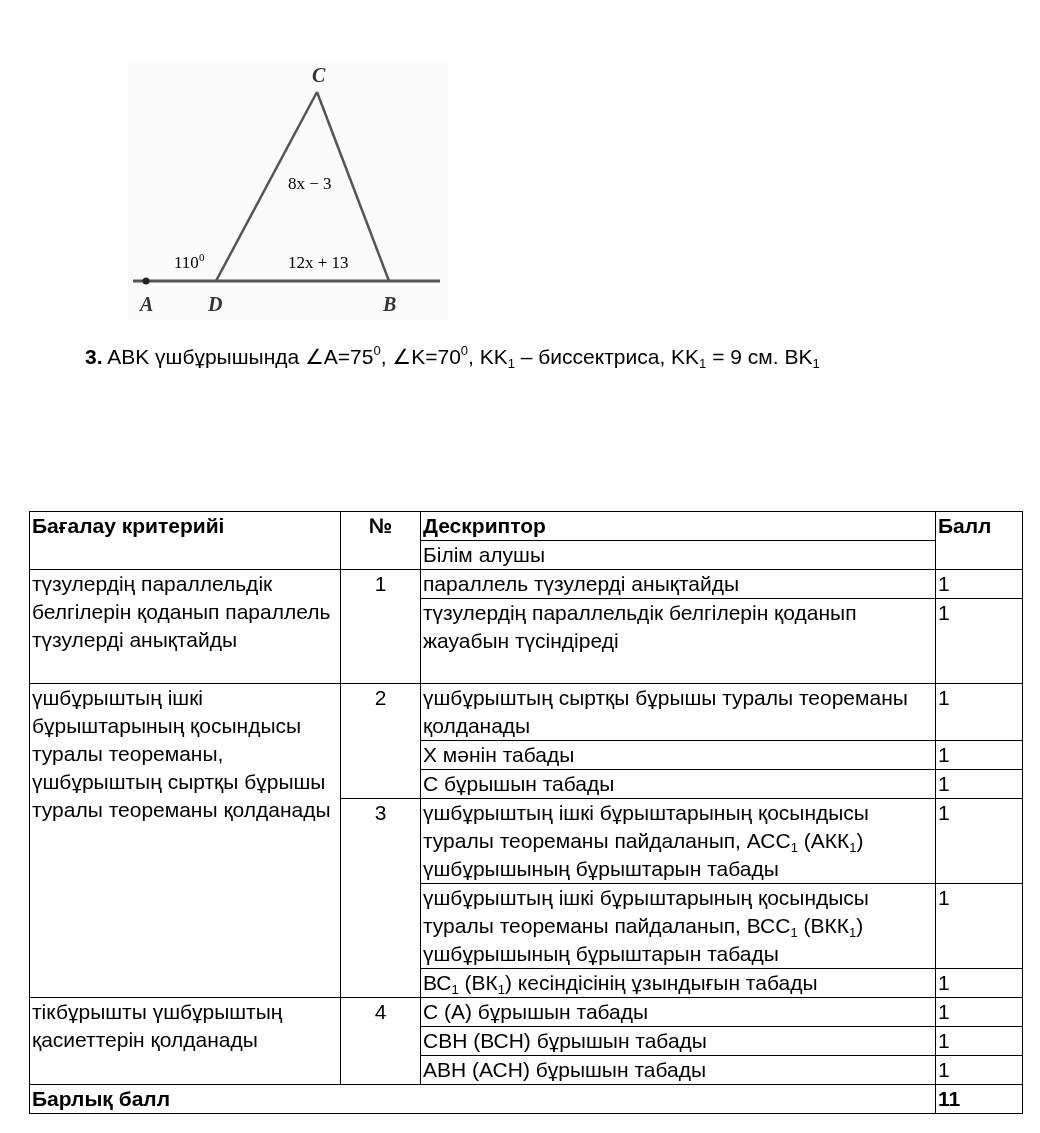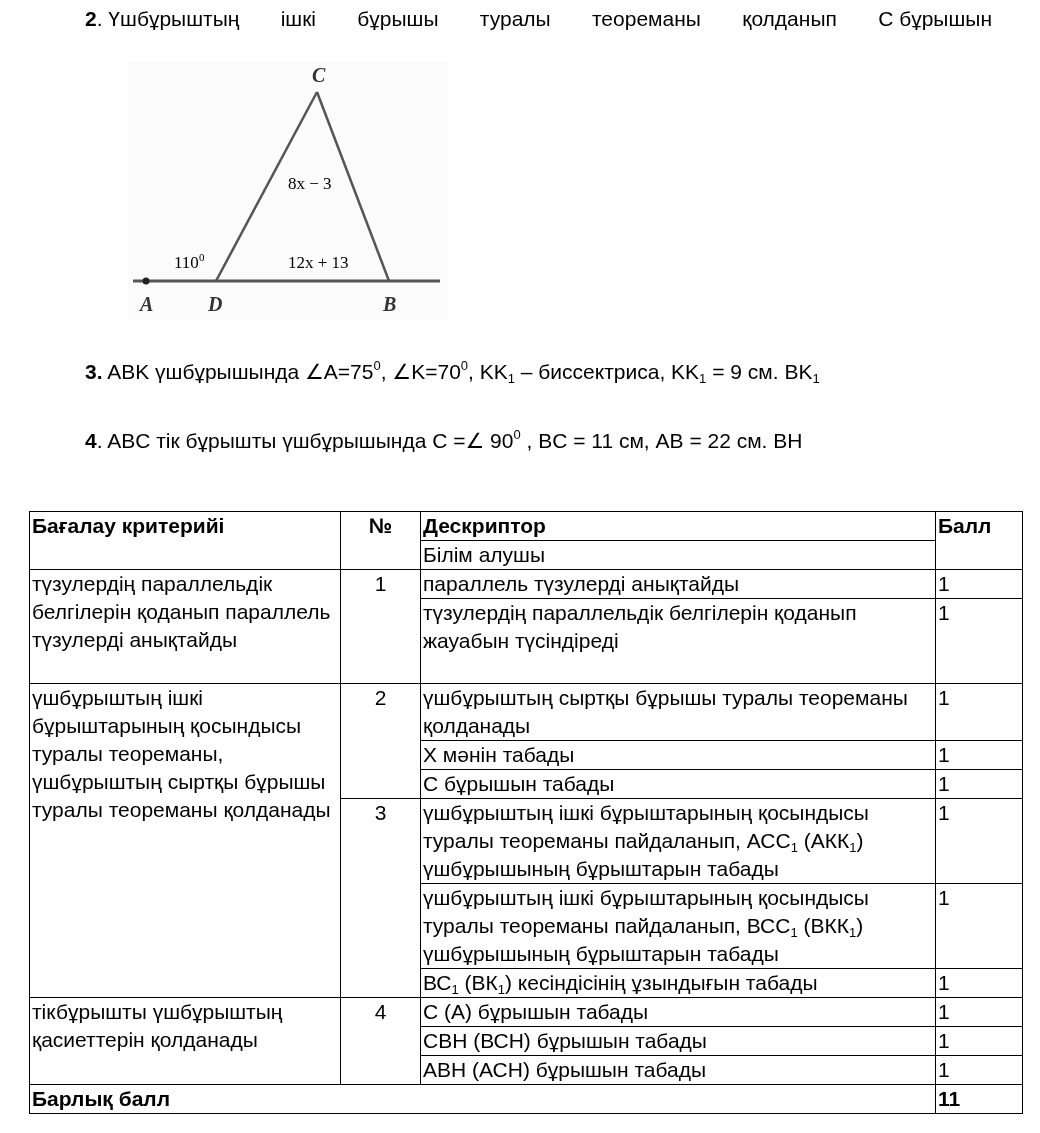--- a/index.html
+++ b/index.html
@@ -7,21 +7,21 @@
     width: 1040px; height: 1133px; position: relative; overflow: hidden;
     font-family: "Liberation Sans", sans-serif; color: #000; font-size: 21px;
   }
   .para {
     position: absolute; left: 30px; width: 962px;
     line-height: 27px; text-align: justify; text-align-last: left;
   }
   .para .indent { display: inline-block; width: 55px; }
   .para b { font-weight: bold; }
   #p2 { top: 5px; }
-  #p3 { top: 358px; }
+  #p3 { top: 343px; }
   #p4 { top: 427px; }
   .line1 { display: flex; justify-content: space-between; white-space: nowrap; }
   sup { font-size: 13px; vertical-align: 9px; line-height: 0; }
   sub { font-size: 13px; vertical-align: -4px; line-height: 0; }
 
   #figure { position: absolute; left: 128px; top: 62px; width: 320px; height: 258px; background: #fbfbfb; }
   #figure svg { width: 100%; height: 100%; display: block; }
   .fig-text { font-family: "Liberation Serif", serif; font-size: 17px; }
   .fig-label { font-family: "Liberation Serif", serif; font-style: italic; font-weight: bold; font-size: 20px; fill: #333; }
 
@@ -34,29 +34,20 @@
   td.num { text-align: center; }
   td.score { text-align: left; }
   td.hdr { font-weight: bold; }
   tr.total td { font-weight: bold; margin-left: 12px; }
   .h3 { height: 84px; }
 </style>
 </head>
 <body>
 
 <div class="para" id="p2">
-  <div class="line1">
-    <span><span class="indent"></span><b>2</b>. <span>Үшбұрыштың</span></span>
-    <span>ішкі</span>
-    <span>бұрышы</span>
-    <span>туралы</span>
-    <span>теореманы</span>
-    <span>қолданып</span>
-    <span>C бұрышын</span>
-  </div>
 </div>
 
 <div id="figure">
   <svg viewBox="0 0 320 258">
     <line x1="5" y1="219" x2="312" y2="219" stroke="#555" stroke-width="3"></line>
     <line x1="88" y1="219" x2="189" y2="30" stroke="#555" stroke-width="2.5"></line>
     <line x1="189" y1="30" x2="261" y2="219" stroke="#555" stroke-width="2.5"></line>
     <circle cx="18" cy="219" r="3.5" fill="#222"></circle>
     <text class="fig-label" x="184" y="20">C</text>
     <text class="fig-label" x="12" y="249">A</text>
@@ -68,23 +59,20 @@
   </svg>
 </div>
 
 <div class="para" id="p3">
   <div class="line1">
     <span><span class="indent"></span><b>3.</b> <span>ABK   үшбұрышында ∠A=75</span><sup>0</sup><span>,  ∠K=70</span><sup>0</sup><span>, KK</span><sub>1</sub><span> – биссектриса,  KK</span><sub>1</sub><span> = 9 см. BK</span><sub>1</sub></span>
   </div>
 </div>
 
 <div class="para" id="p4">
-  <div class="line1">
-    <span><span class="indent"></span><b>4</b><span>. ABC тік бұрышты үшбұрышында C =∠ 90</span><sup>0</sup><span> , BC = 11 см, AB = 22 см. BH</span></span>
-  </div>
 </div>
 
 <table>
   <colgroup>
     <col style="width:311px">
       <col style="width:80px">
       <col style="width:515px">
       <col style="width:87px">
   </colgroup>
   <tbody>

